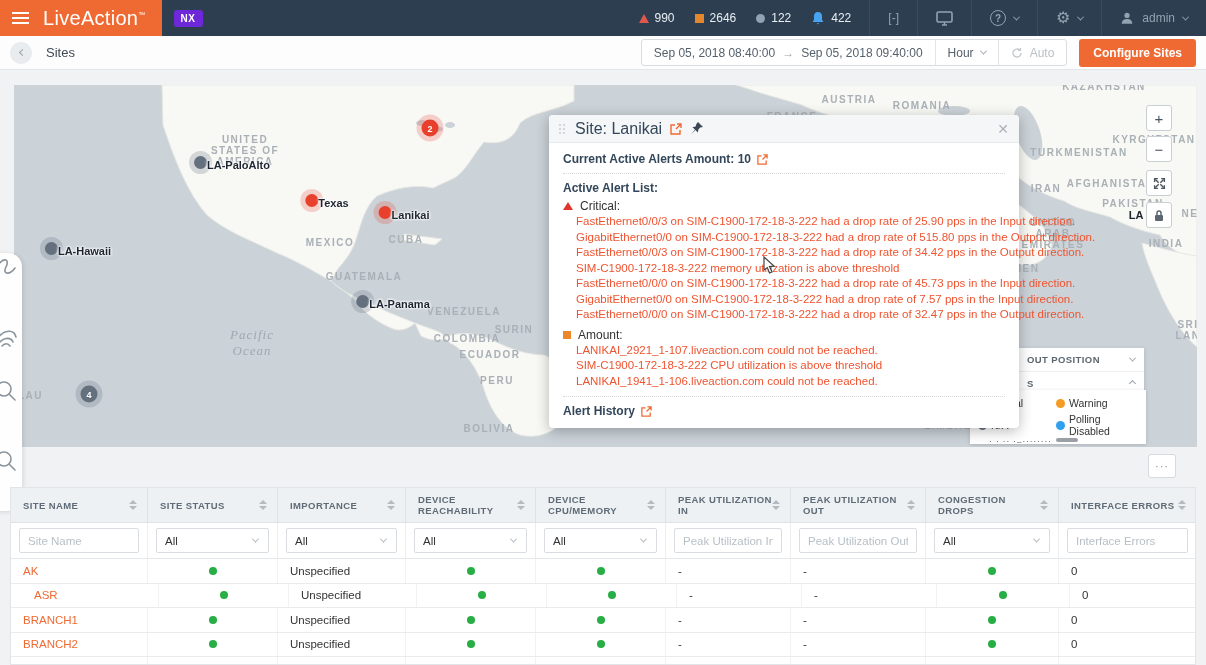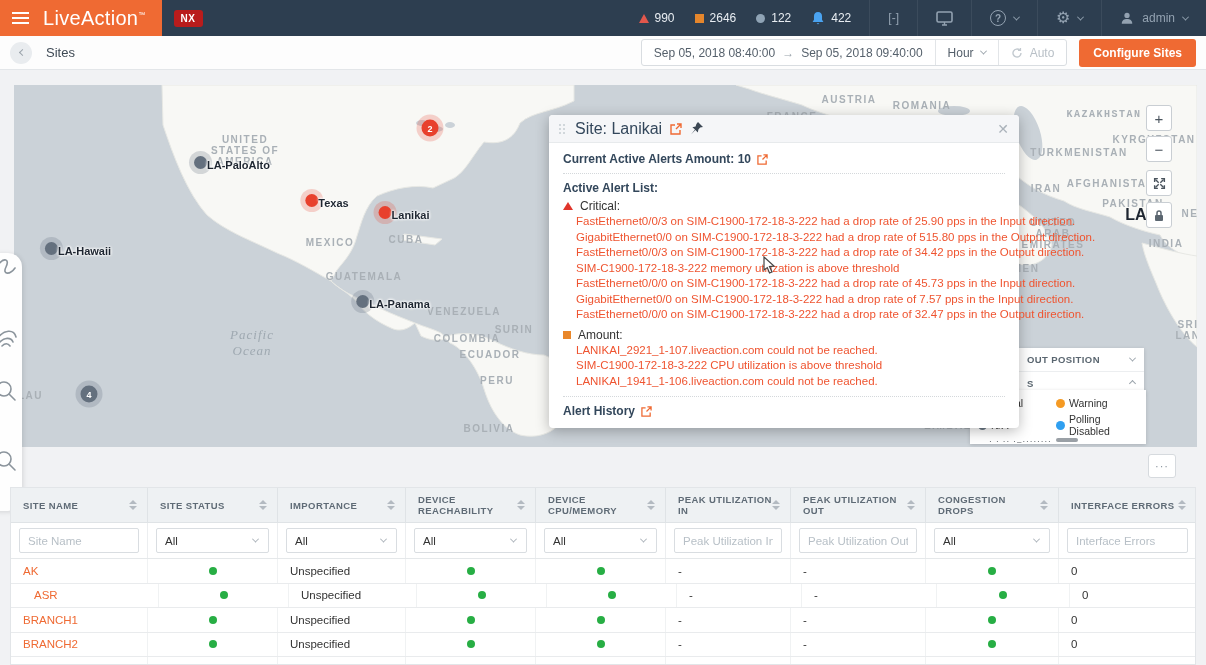--- a/index.html
+++ b/index.html
@@ -7,21 +7,21 @@
   body { font-family:"Liberation Sans", sans-serif; }
   .screen { position:relative; width:1206px; height:665px; background:#f1f2f4; overflow:hidden; }
 
   
   .topbar { position:absolute; top:0; left:0; width:100%; height:36px; background:#2d3e50; display:flex; align-items:stretch; }
   .brand { background:#ef6a33; display:flex; align-items:center; padding:0 16px 0 10px; gap:12px; }
   .hamb { display:flex; flex-direction:column; gap:3px; cursor:pointer; padding:4px 2px;}
   .hamb i { display:block; width:17px; height:2px; background:#fff; }
   .brand-name { color:#fff; font-size:20px; letter-spacing:.3px; }
   .brand-name sup { font-size:7px; }
-  .nx { align-self:center; margin-left:12px; background:#b91c1c; color:#fff; font-size:10px; font-weight:bold; padding:3px 7px; border-radius:3px; letter-spacing:.5px;text-align:right; }
+  .nx { align-self:center; margin-left:12px; background:#6d28d9; color:#fff; font-size:10px; font-weight:bold; padding:3px 7px; border-radius:3px; letter-spacing:.5px;text-align:right; }
   .top-right { margin-left:auto; display:flex; align-items:stretch; }
   .tgroup { display:flex; align-items:center; gap:8px; padding:0 18px; border-left:1px solid rgba(255,255,255,.07); color:#e8edf2; font-size:12px; }
   .tgroup.stats { border-left:none; gap:20px; }
   .stat { display:flex; align-items:center; gap:6px; }
   .hico-triangle { width:0; height:0; border-left:5px solid transparent; border-right:5px solid transparent; border-bottom:9px solid currentColor; display:inline-block;}
   .hico-square { width:9px; height:9px; display:inline-block; background:currentColor; }
   .hico-circle { width:9px; height:9px; border-radius:50%; display:inline-block; background:currentColor; }
   .dim { color:#93a2b1; }
   .cv { display:inline-block; width:5px; height:5px; border-right:1.5px solid currentColor; border-bottom:1.5px solid currentColor; transform:rotate(45deg) translate(-1px,-1px); }
   .cup { transform:rotate(-135deg); }
@@ -239,21 +239,21 @@
         <div class="geo" style="left: 500px; top: 244px;">SURIN</div>
         <div class="geo" style="left: 476px; top: 269px;">ECUADOR</div>
         <div class="geo" style="left: 483px; top: 295px;">PERU</div>
         <div class="geo" style="left: 475px; top: 343px;">BOLIVIA</div>
         <div class="geo ocean" style="left: 238px; top: 258px;">Pacific
 Ocean</div>
         <div class="geo edge" style="left: 4px; top: 310px;">LAU</div>
         <div class="geo" style="left: 778px; top: 31px;">FRANCE</div>
         <div class="geo" style="left: 835px; top: 14px;">AUSTRIA</div>
         <div class="geo" style="left: 908px; top: 20px;">ROMANIA</div>
-        <div class="geo" style="left: 1090px; top: 29px; font-family: Liberation Mono, monospace;">KAZAKHSTAN</div>
+        <div class="geo" style="left: 1090px; top: 1px;">KAZAKHSTAN</div>
         <div class="geo" style="left: 1140px; top: 54px;">KYRGYZSTAN</div>
         <div class="geo" style="left: 1065px; top: 67px;">TURKMENISTAN</div>
         <div class="geo" style="left: 1032px; top: 103px;">IRAN</div>
         <div class="geo" style="left: 1097px; top: 98px;">AFGHANISTAN</div>
         <div class="geo" style="left: 1119px; top: 118px;">PAKISTAN</div>
         <div class="geo" style="left: 1039px; top: 148px;">UNITED
 ARAB
 EMIRATES</div>
         <div class="geo" style="left: 1152px; top: 158px;">INDIA</div>
         <div class="geo" style="left: 1176px; top: 128px;">NE</div>
@@ -279,21 +279,21 @@
           <span class="mdot na"></span>
           <span class="mlabel">LA-Hawaii</span>
         </div>
         <div class="marker" style="left: 379px; top: 216px;">
           <span class="mdot na"></span>
           <span class="mlabel">LA-Panama</span>
         </div>
         <div class="cluster critical" style="left: 416px; top: 43px;">2</div>
         <div class="cluster na" style="left: 75px; top: 309px;">4</div>
       </div>
-    <div class="geo" style="left:1122px;top:130px;color:#1d2530;font-size:16px;letter-spacing:0">LA</div>
+    <div class="geo" style="left:1122px;top:130px;color:#1d2530;font-size:11px;letter-spacing:0">LA</div>
 
     <div class="mapctl" style="top:20px">+</div>
     <div class="mapctl" style="top:51px">−</div>
     <div class="mapctl" style="top:85px">
       <svg width="13" height="13" viewBox="0 0 16 16">
           <g stroke="#4a545e" stroke-width="1.7" fill="none">
             <path d="M2 6V2h4M14 6V2h-4M2 10v4h4M14 10v4h-4"></path>
             <path d="M3 3l4 4M13 3l-4 4M3 13l4-4M13 13l-4-4"></path>
           </g>
         </svg>

